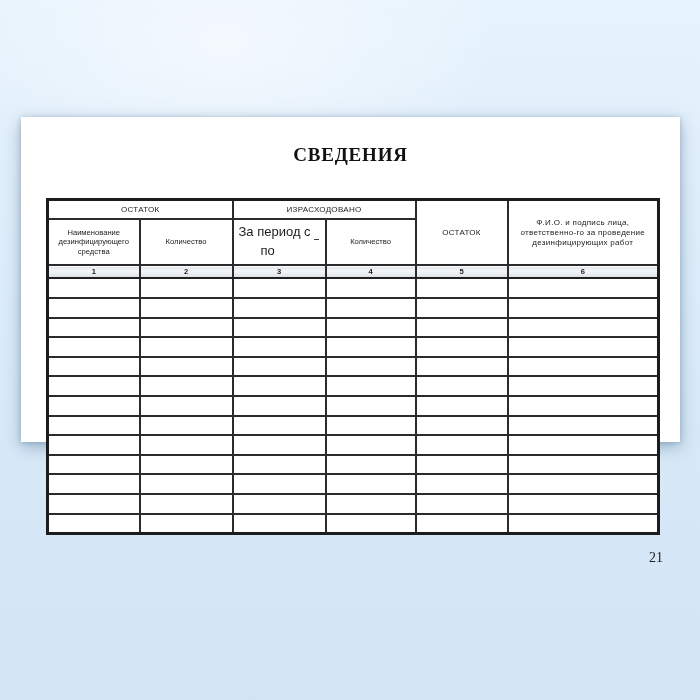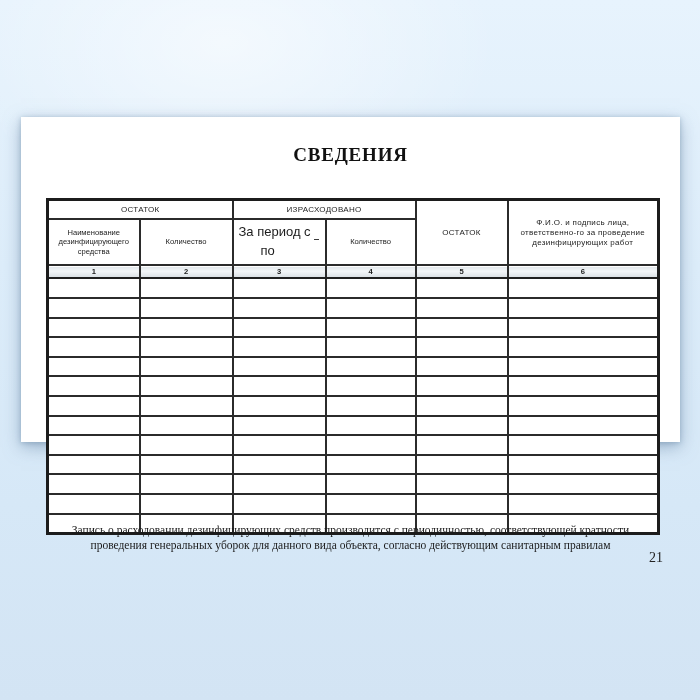--- a/index.html
+++ b/index.html
@@ -261,20 +261,16 @@
             <td></td>
             <td></td>
             <td></td>
             <td></td>
             <td></td>
             <td></td>
           </tr>
         </tbody>
     </table>
 
-    <div class="footer-note">
-      <div>Запись о расходовании дезинфицирующих средств производится с периодичностью, соответствующей кратности</div>
-      <div>проведения генеральных уборок для данного вида объекта, согласно действующим санитарным правилам</div>
-    </div>
 
     <div class="page-number">21</div>
   </div>
 </div>
 
 </body></html>

